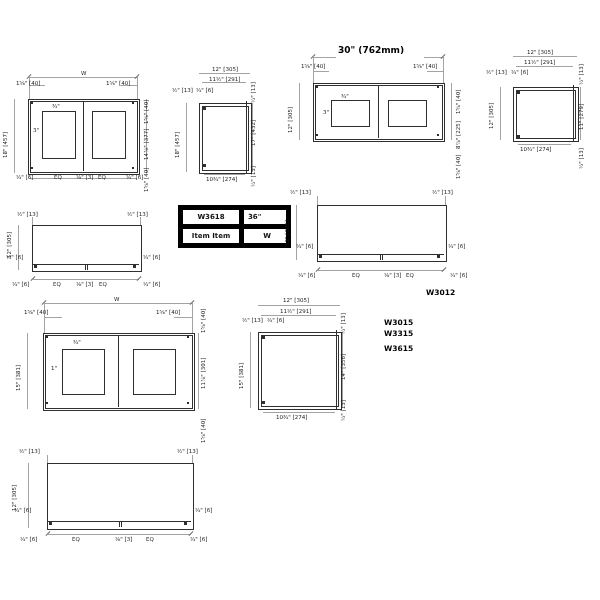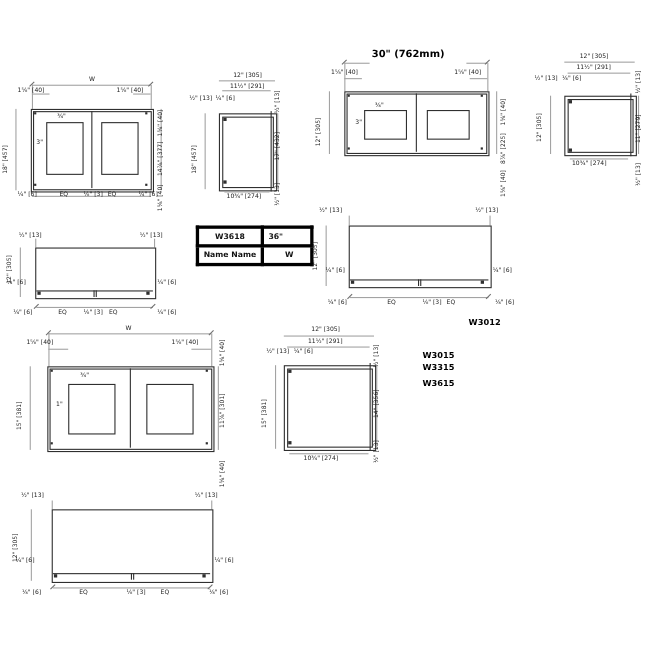--- a/index.html
+++ b/index.html
@@ -11,21 +11,21 @@
   .dlh{position:absolute;height:1px;background:#a3a3a3}
   .dlv{position:absolute;width:1px;background:#a3a3a3}
   .lb{position:absolute;font-size:5.5px;line-height:6px;white-space:nowrap;color:#1a1a1a}
   .rlb{position:absolute;font-size:5.5px;line-height:6px;white-space:nowrap;color:#1a1a1a;transform:rotate(-90deg);transform-origin:0 100%}
   .tk{position:absolute;width:6px;height:1px;background:#6e6e6e;transform:rotate(-45deg)}
   .sq{position:absolute;width:3px;height:3px;background:#2f2f2f}
   .sq2{position:absolute;width:2px;height:2px;background:#2f2f2f}
   .ttl{position:absolute;font-size:9px;font-weight:bold;color:#000;white-space:nowrap}
   .mdl{position:absolute;font-size:7.5px;font-weight:bold;color:#000;white-space:nowrap}
   table.spec{position:absolute;left:178px;top:205px;border-collapse:collapse}
-  table.spec td{border:3px solid #000000;font-size:7px;font-weight:bold;color:#111;text-align:center;padding:0;width:56px;height:14px}
+  table.spec td{border:5px solid #000000;font-size:7px;font-weight:bold;color:#111;text-align:center;padding:0;width:56px;height:14px}
   table.spec td.val{width:38px;text-align:left;padding-left:4px}
 </style>
 </head>
 <body>
 
 <div id="canvas">
 
   <div>
     <div class="dlh" style="left:29px;top:77px;width:108px"></div>
     <div class="dlv" style="left:29px;top:77px;height:22px"></div>
@@ -137,21 +137,21 @@
     <span class="lb" style="left:520px;top:146px">10¾" [274]</span>
   </div>
 
   <table class="spec">
     <tbody>
         <tr>
       <td>W3618</td>
       <td class="val">36"</td>
     </tr>
     <tr>
-      <td>Name Name</td>
+      <td>Item Item</td>
       <td class="val" style="text-align:center">W</td>
     </tr>
   </tbody>
     </table>
 
   <div>
     <span class="lb" style="left:17px;top:211px">½" [13]</span>
     <span class="lb" style="left:127px;top:211px">½" [13]</span>
     <div class="dlv" style="left:32px;top:217px;height:8px"></div>
     <div class="dlv" style="left:140px;top:217px;height:8px"></div>

